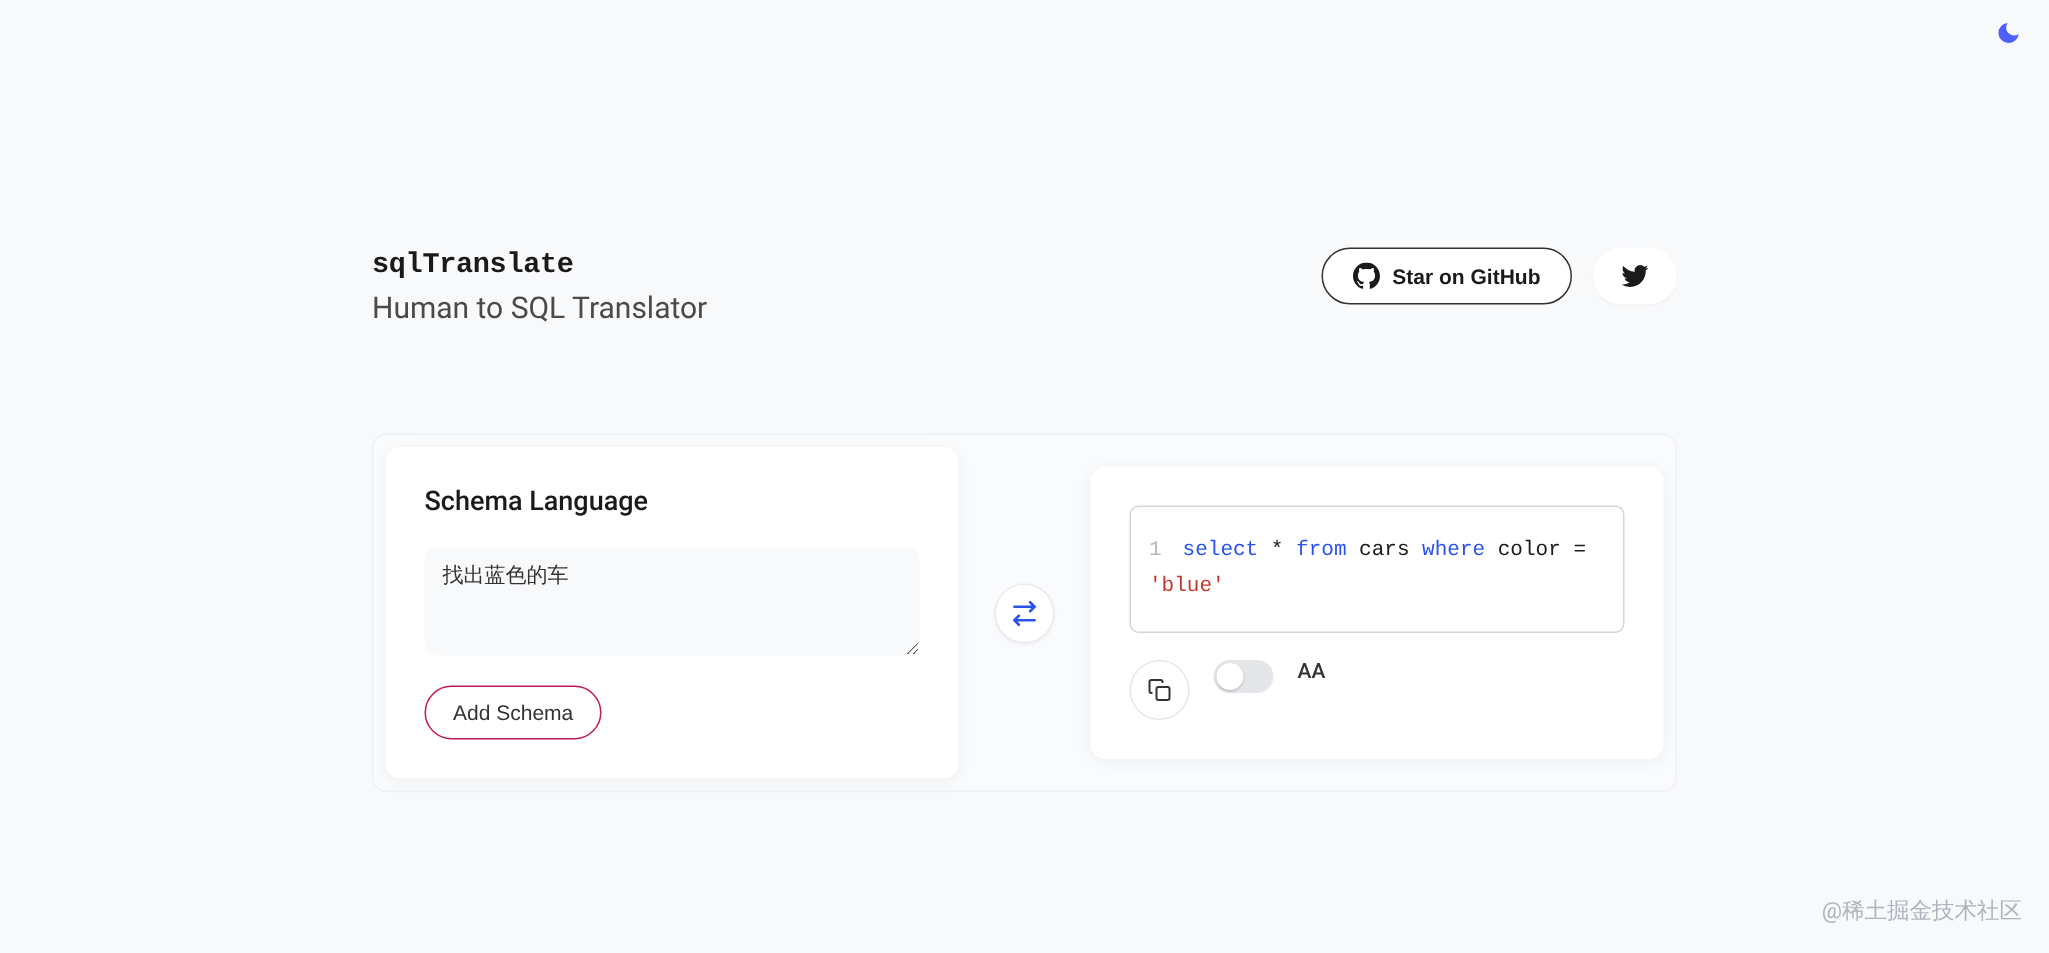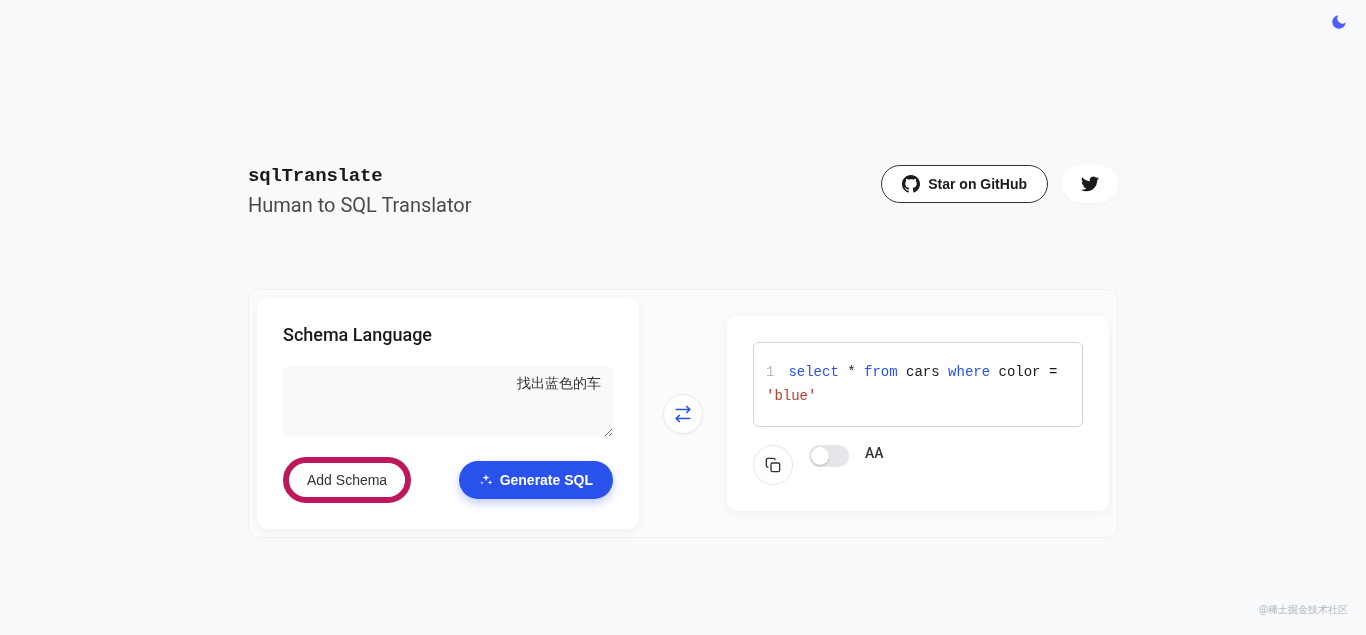--- a/index.html
+++ b/index.html
@@ -103,32 +103,31 @@
       width: 100%;
       min-height: 72px;
       padding: 10px 12px;
       background: #f8f9fb;
       border: none;
       border-radius: 8px;
       font-size: 14px;
       color: #333;
       resize: vertical;
       font-family: Liberation Serif, serif;
-      text-align: right;
     }
     .card-actions {
       display: flex;
       justify-content: space-between;
       align-items: center;
       margin-top: 16px;
     }
     .schema-btn {
       padding: 9px 18px;
       background: #fff;
-      border: 6px solid #be185d;
+      border: 1px solid #be185d;
       border-radius: 999px;
       font-size: 14px;
       color: #333;
       cursor: pointer;
     }
     .generate-btn {
       display: flex;
       align-items: center;
       gap: 7px;
       padding: 11px 20px;
@@ -206,21 +205,21 @@
     }
     .toggle-label {
       font-size: 14px;
       font-weight: 500;
       color: #333;
     }
     .watermark {
       position: absolute;
       bottom: 18px;
       right: 18px;
-      font-size: 10px;
+      font-size: 15px;
       color: #aeb4bd;
     }
   </style>
 </head>
 <body>
 
 <div class="theme-toggle">
   <svg width="18" height="18" viewBox="0 0 24 24" fill="currentColor">
       <path d="M21 12.79A9 9 0 1 1 11.21 3 7 7 0 0 0 21 12.79z"></path>
     </svg>
@@ -246,26 +245,20 @@
       </button>
     </div>
   </div>
 
   <div class="main-grid">
     <div class="card">
       <div class="card-title">Schema Language</div>
       <textarea class="textarea-input" style="">找出蓝色的车</textarea>
       <div class="card-actions">
         <button class="schema-btn">Add Schema</button>
-        <button class="generate-btn">
-          <svg width="14" height="14" viewBox="0 0 24 24" fill="#fff">
-              <path d="M12 2l1.5 4.5L18 8l-4.5 1.5L12 14l-1.5-4.5L6 8l4.5-1.5L12 2zm7 10l1 3 3 1-3 1-1 3-1-3-3-1 3-1 1-3zM5 14l.75 2.25L8 17l-2.25.75L5 20l-.75-2.25L2 17l2.25-.75L5 14z"></path>
-            </svg>
-          <span>Generate SQL</span>
-        </button>
       </div>
     </div>
 
     <button class="swap-btn">
       <svg width="18" height="18" viewBox="0 0 24 24" fill="none" stroke="currentColor" stroke-width="2.2" stroke-linecap="round">
           <path d="M17 2l4 4-4 4M3 6h18M7 22l-4-4 4-4M21 18H3"></path>
         </svg>
     </button>
 
     <div class="card">

